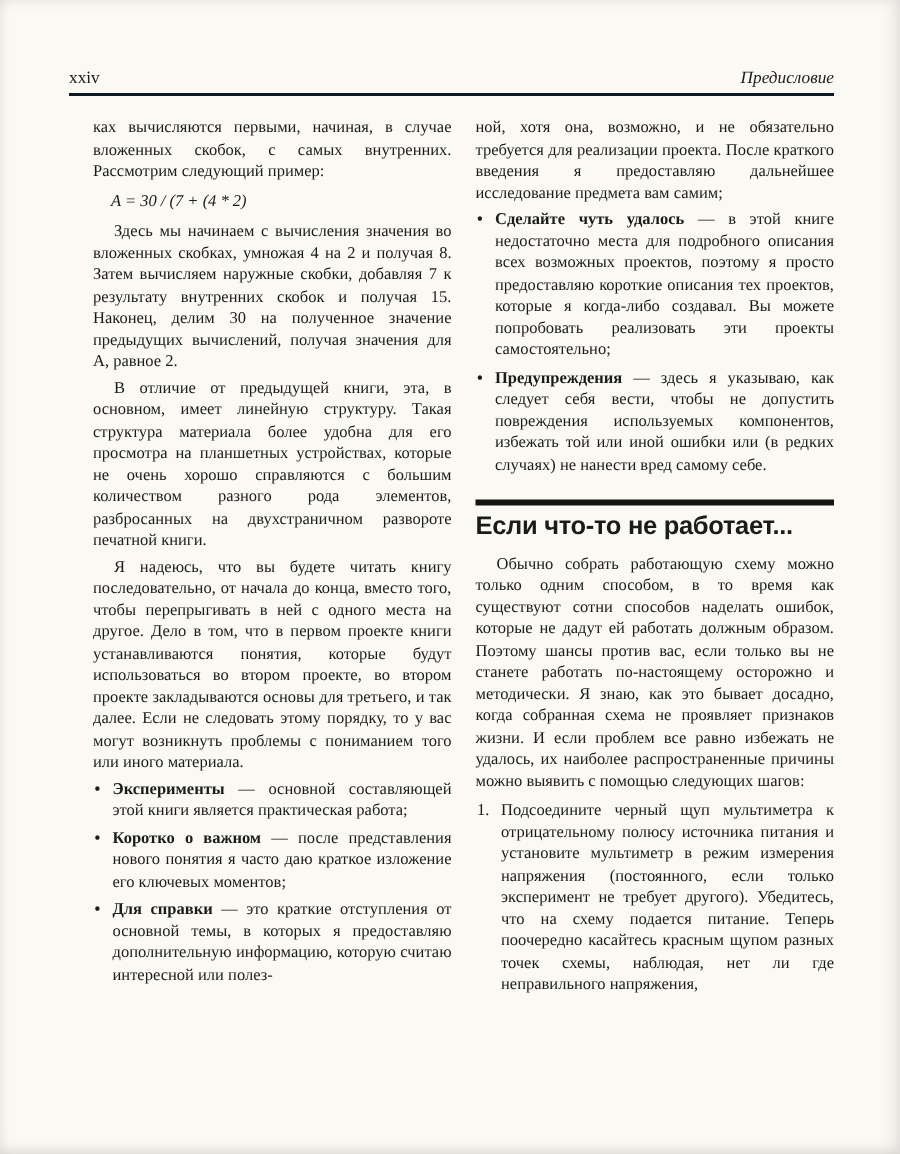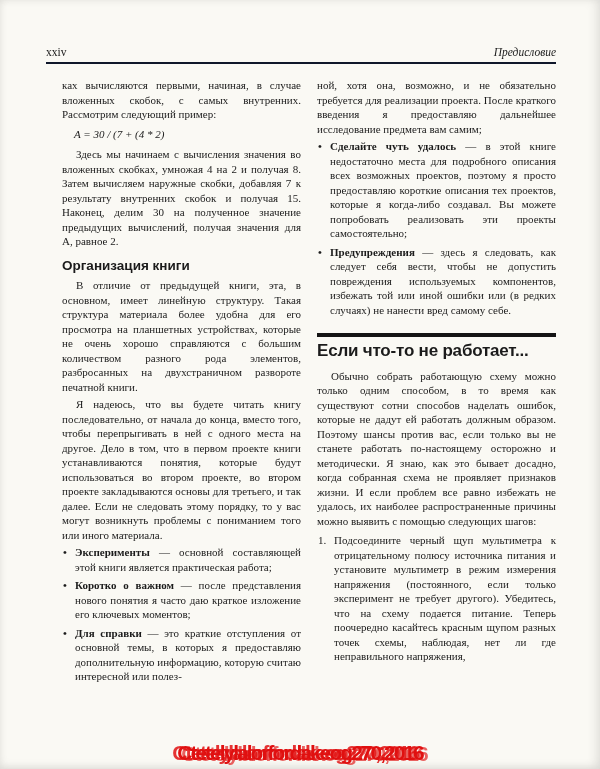--- a/index.html
+++ b/index.html
@@ -100,21 +100,20 @@
     <span class="running-head">Предисловие</span>
   </div>
 
   <div class="columns">
 
     <div class="col">
       <p>ках вычисляются первыми, начиная, в случае вложенных скобок, с самых внутренних. Рассмотрим следующий пример:</p>
       <div class="code-example">A = 30 / (7 + (4 * 2)</div>
       <p class="indent">Здесь мы начинаем с вычисления значения во вложенных скобках, умножая 4 на 2 и получая 8. Затем вычисляем наружные скобки, добавляя 7 к результату внутренних скобок и получая 15. Наконец, делим 30 на полученное значение предыдущих вычислений, получая значения для A, равное 2.</p>
 
-      <h2 class="section-heading">Организация книги</h2>
 
       <p class="indent">В отличие от предыдущей книги, эта, в основном, имеет линейную структуру. Такая структура материала более удобна для его просмотра на планшетных устройствах, которые не очень хорошо справляются с большим количеством разного рода элементов, разбросанных на двухстраничном развороте печатной книги.</p>
       <p class="indent">Я надеюсь, что вы будете читать книгу последовательно, от начала до конца, вместо того, чтобы перепрыгивать в ней с одного места на другое. Дело в том, что в первом проекте книги устанавливаются понятия, которые будут использоваться во втором проекте, во втором проекте закладываются основы для третьего, и так далее. Если не следовать этому порядку, то у вас могут возникнуть проблемы с пониманием того или иного материала.</p>
 
       <div class="bullet-item">
         <span class="bullet-marker">•</span><span class="bullet-term">Эксперименты</span><span> — основной составляющей этой книги является практическая работа;</span>
       </div>
       <div class="bullet-item">
         <span class="bullet-marker">•</span><span class="bullet-term">Коротко о важном</span><span> — после представления нового понятия я часто даю краткое изложение его ключевых моментов;</span>
       </div>
@@ -123,32 +122,31 @@
       </div>
     </div>
 
     <div class="col">
       <p>ной, хотя она, возможно, и не обязательно требуется для реализации проекта. После краткого введения я предоставляю дальнейшее исследование предмета вам самим;</p>
 
       <div class="bullet-item">
         <span class="bullet-marker">•</span><span class="bullet-term">Сделайте чуть удалось</span><span> — в этой книге недостаточно места для подробного описания всех возможных проектов, поэтому я просто предоставляю короткие описания тех проектов, которые я когда-либо создавал. Вы можете попробовать реализовать эти проекты самостоятельно;</span>
       </div>
       <div class="bullet-item">
-        <span class="bullet-marker">•</span><span class="bullet-term">Предупреждения</span><span> — здесь я следовать, как следует себя вести, чтобы не допустить повреждения используемых компонентов, избежать той или иной ошибки или (в редких случаях) не нанести вред самому себе.</span>
+        <span class="bullet-marker">•</span><span class="bullet-term">Предупреждения</span><span> — здесь я указываю, как следует себя вести, чтобы не допустить повреждения используемых компонентов, избежать той или иной ошибки или (в редких случаях) не нанести вред самому себе.</span>
       </div>
 
       <div class="bighead-wrap">
         <hr class="bighead-rule">
         <h1 class="big-heading">Если что-то не работает...</h1>
       </div>
 
       <p class="indent">Обычно собрать работающую схему можно только одним способом, в то время как существуют сотни способов наделать ошибок, которые не дадут ей работать должным образом. Поэтому шансы против вас, если только вы не станете работать по-настоящему осторожно и методически. Я знаю, как это бывает досадно, когда собранная схема не проявляет признаков жизни. И если проблем все равно избежать не удалось, их наиболее распространенные причины можно выявить с помощью следующих шагов:</p>
 
       <div class="numbered-item">
         <span class="item-number">1.</span><span>Подсоедините черный щуп мультиметра к отрицательному полюсу источника питания и установите мультиметр в режим измерения напряжения (постоянного, если только эксперимент не требует другого). Убедитесь, что на схему подается питание. Теперь поочередно касайтесь красным щупом разных точек схемы, наблюдая, нет ли где неправильного напряжения,</span>
       </div>
     </div>
 
   </div>
 
-  <div class="watermark">Ctetelylalorfordakeog270,2016</div>
 
 </div>
 
 </body></html>

